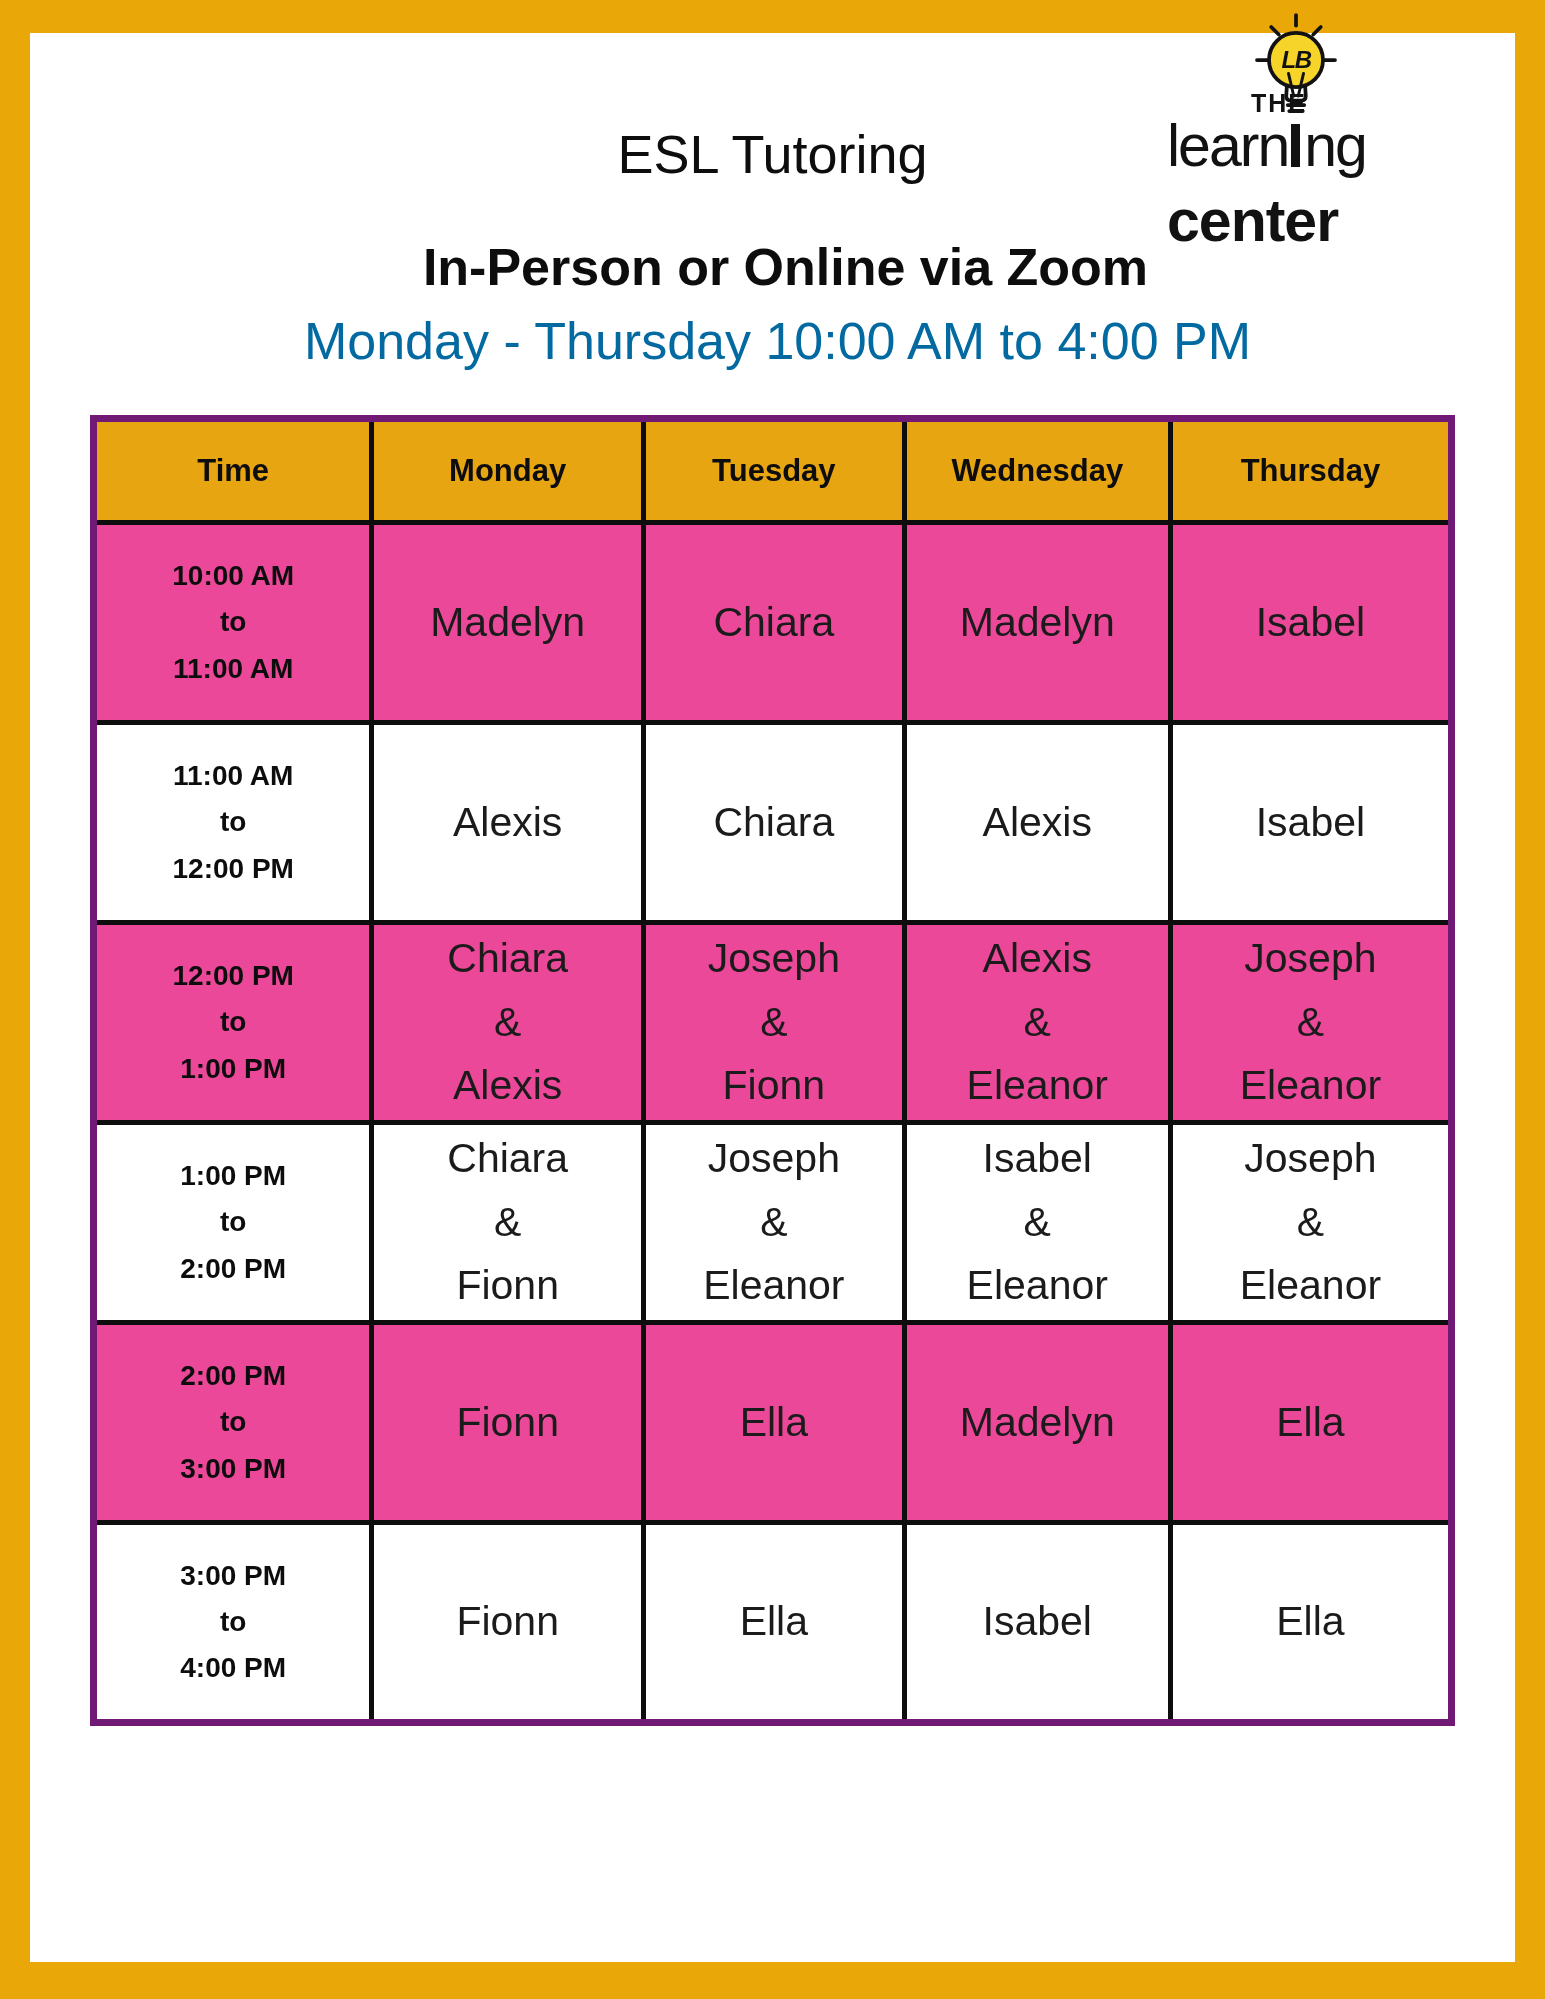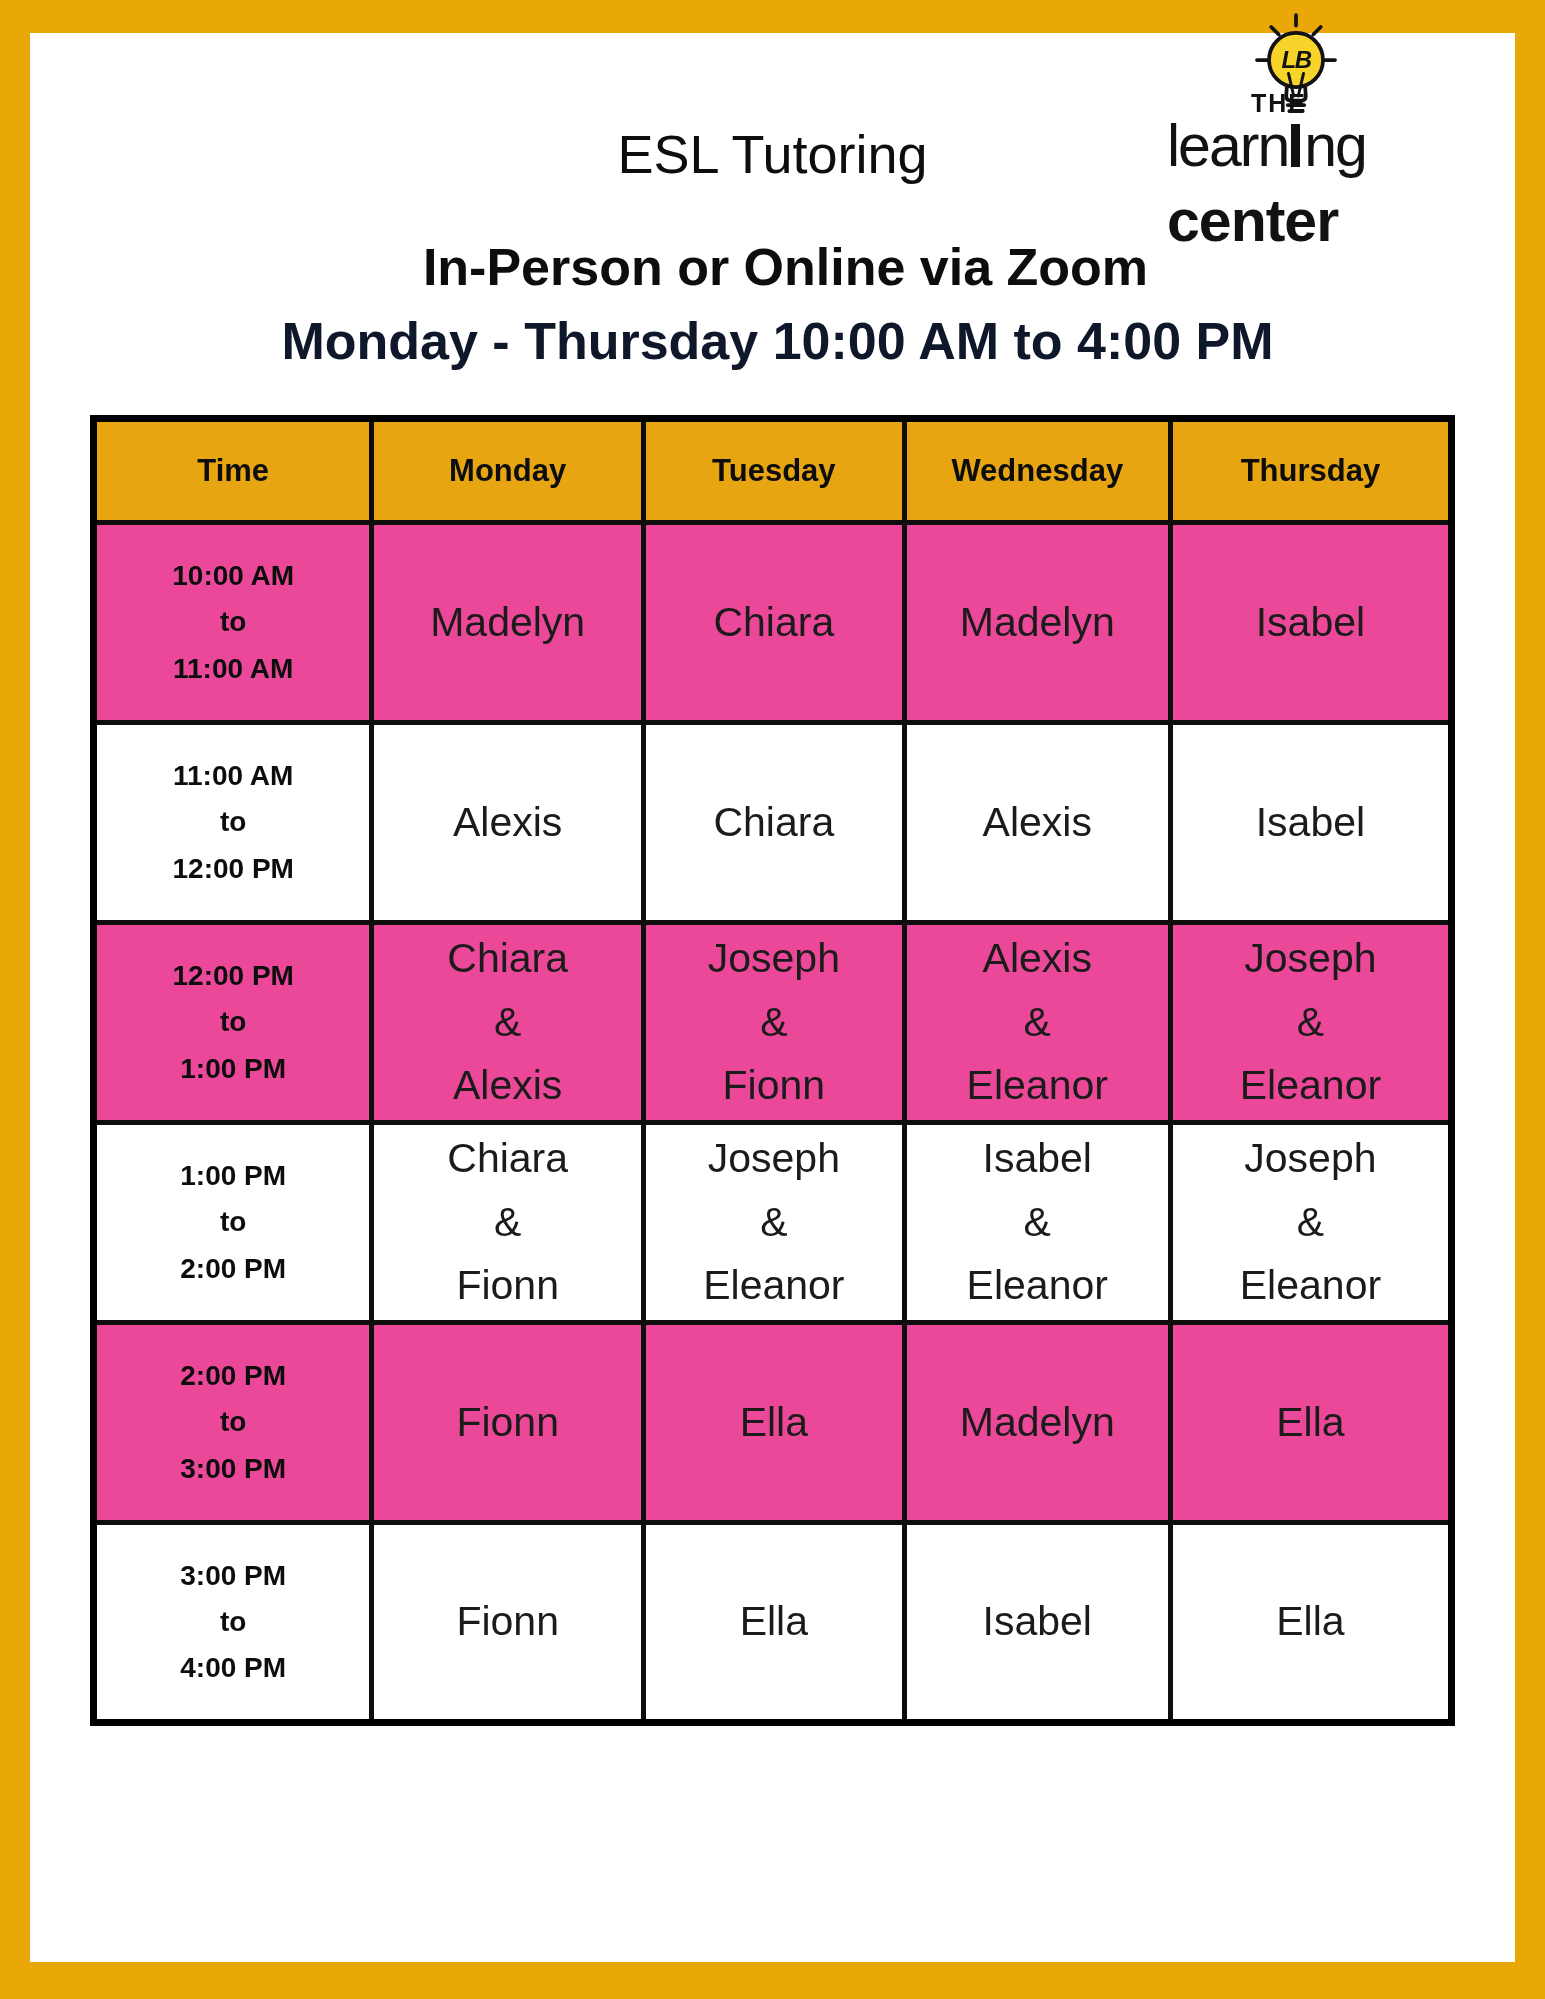--- a/index.html
+++ b/index.html
@@ -45,22 +45,22 @@
   .subtitle1 {
     margin-top: 52px;
     font-size: 52px;
     font-weight: 700;
     color: #0d0d0d;
     padding-left: 26px;
   }
   .subtitle2 {
     margin-top: 14px;
     font-size: 52px;
-    font-weight: 700;
-    color: #0f172a;
+    font-weight: 400;
+    color: #0369a1;
     padding-left: 10px;
   }
 
   
   .logo {
     position: absolute;
     top: 16px;
     right: 88px;
     width: 260px;
     text-align: left;
@@ -115,21 +115,21 @@
     width: 1365px;
     margin: 44px auto 0 auto;
     border-collapse: collapse;
     table-layout: fixed;
   }
   .schedule-table th, .schedule-table td {
     border: 5px solid #0d0d0d;
     text-align: center;
     vertical-align: middle;
   }
-  .schedule-table { border: 7px solid #000000; }
+  .schedule-table { border: 7px solid #701a75; }
   .header-row th {
     height: 104px;
     background: #E7A512;
     font-size: 31px;
     font-weight: 700;
     color: #0d0d0d;
   }
   .schedule-table td { height: 200px; background: #ffffff; }
   tr.hl td { background: #ec4899; }
   td.time {

